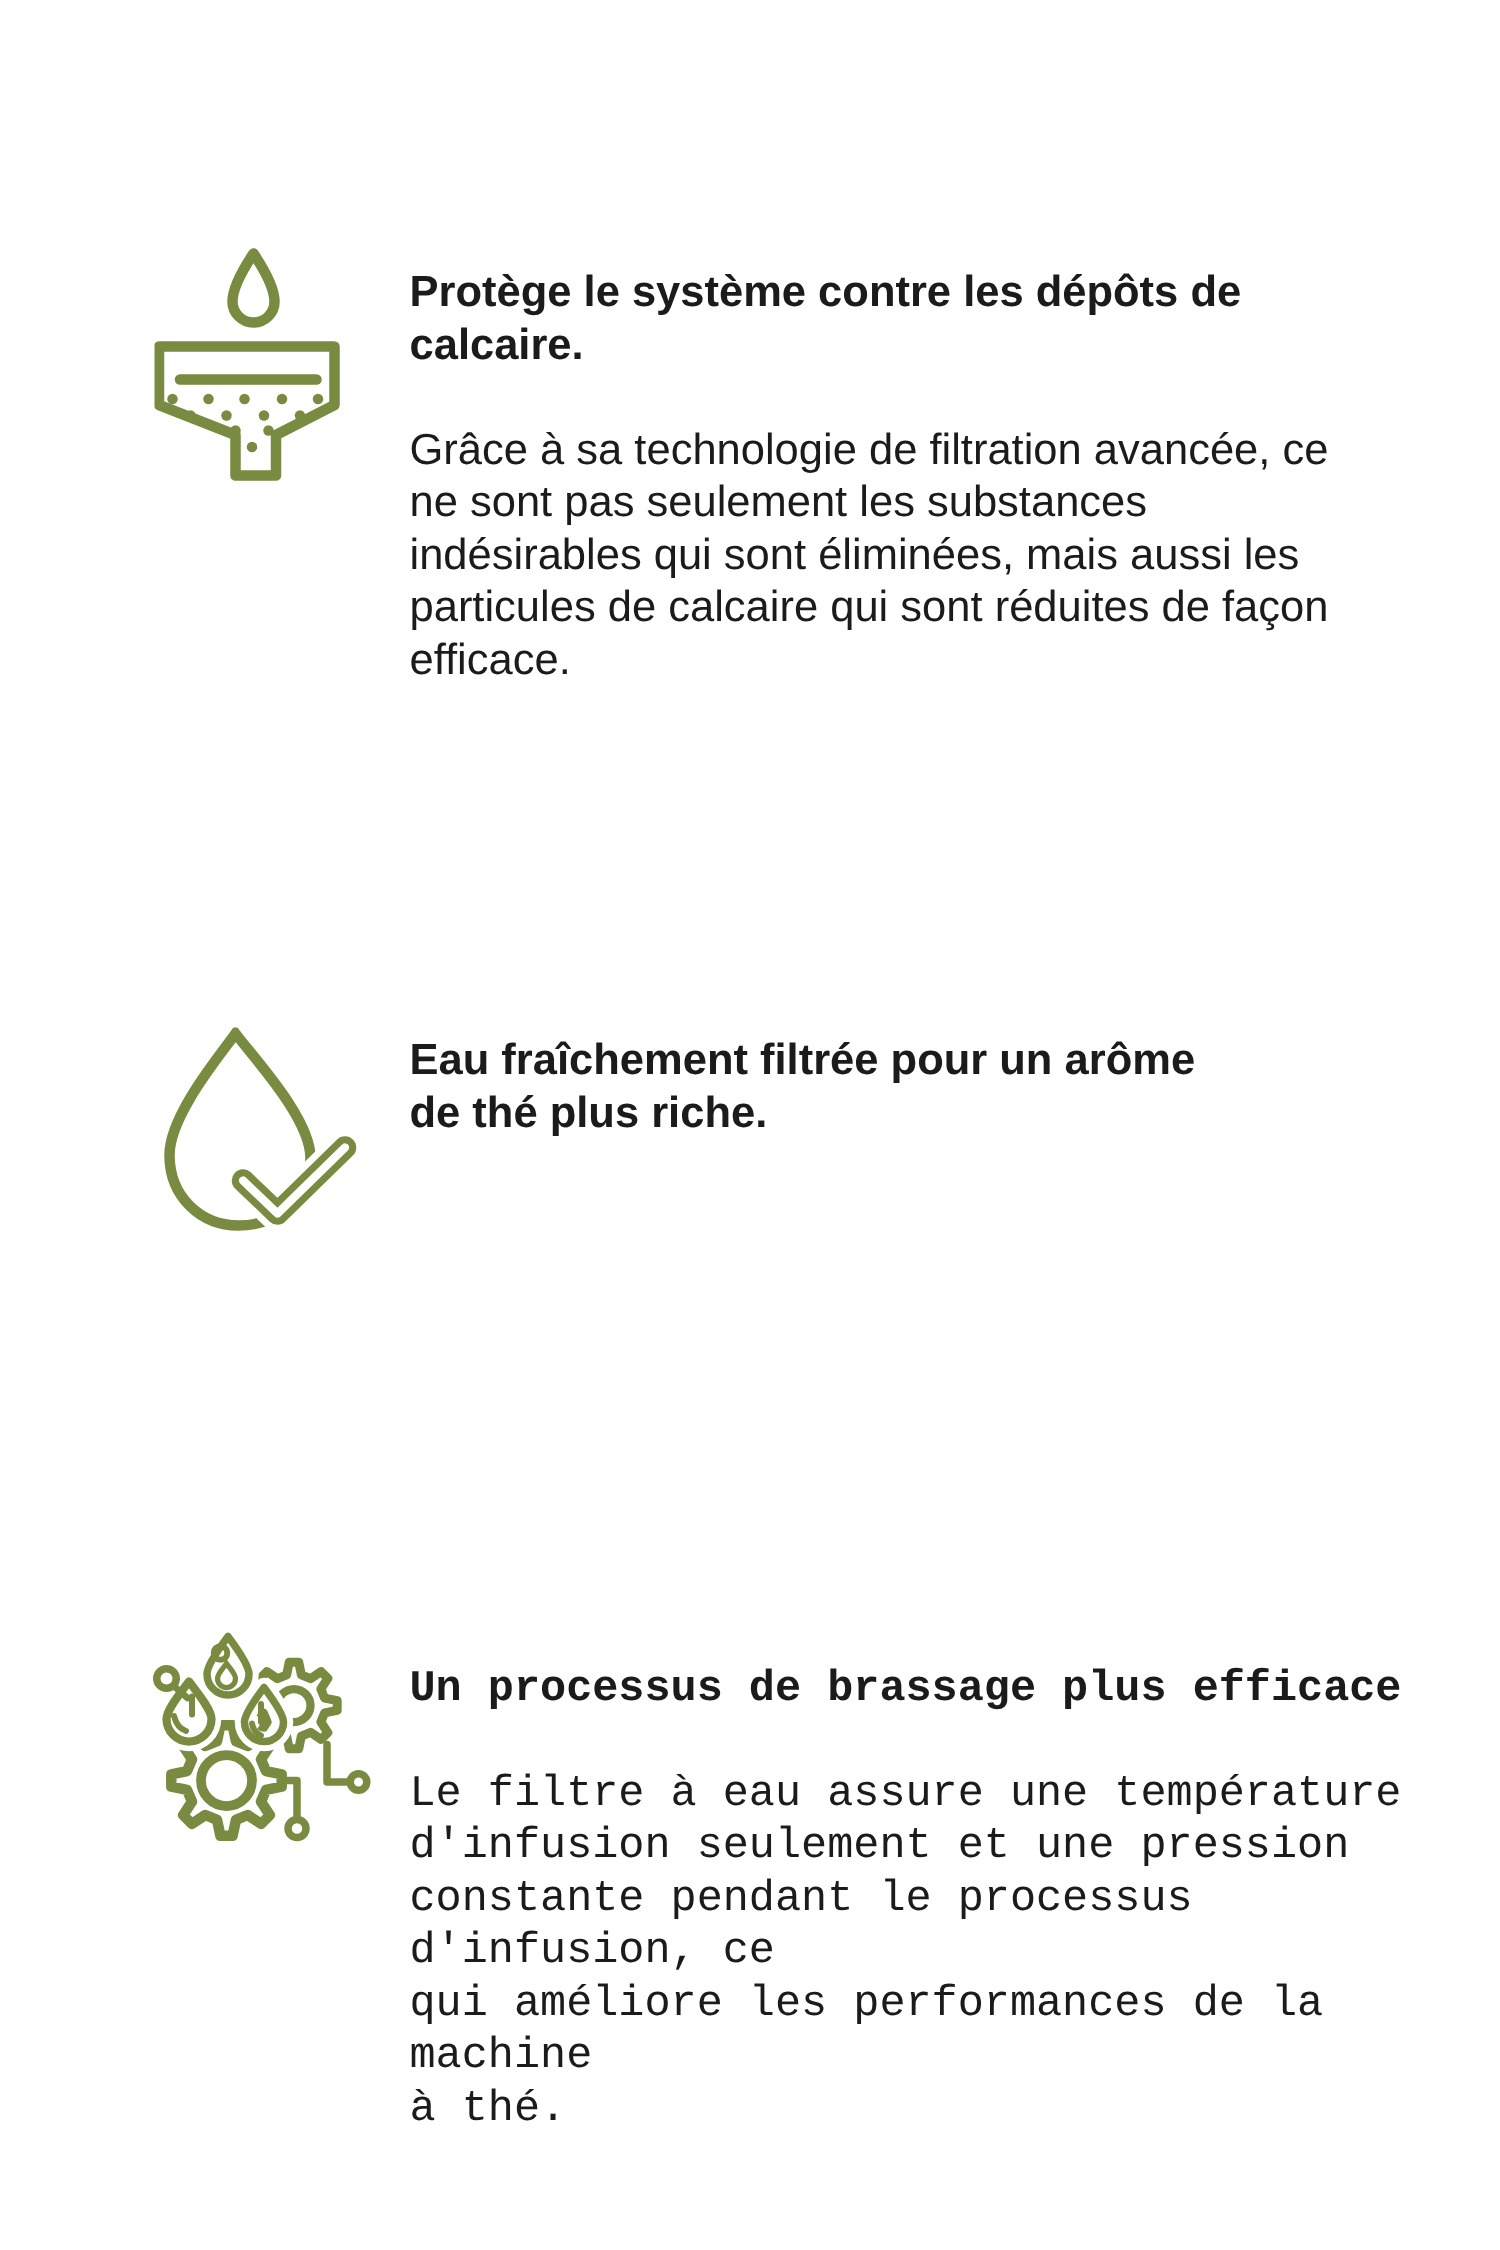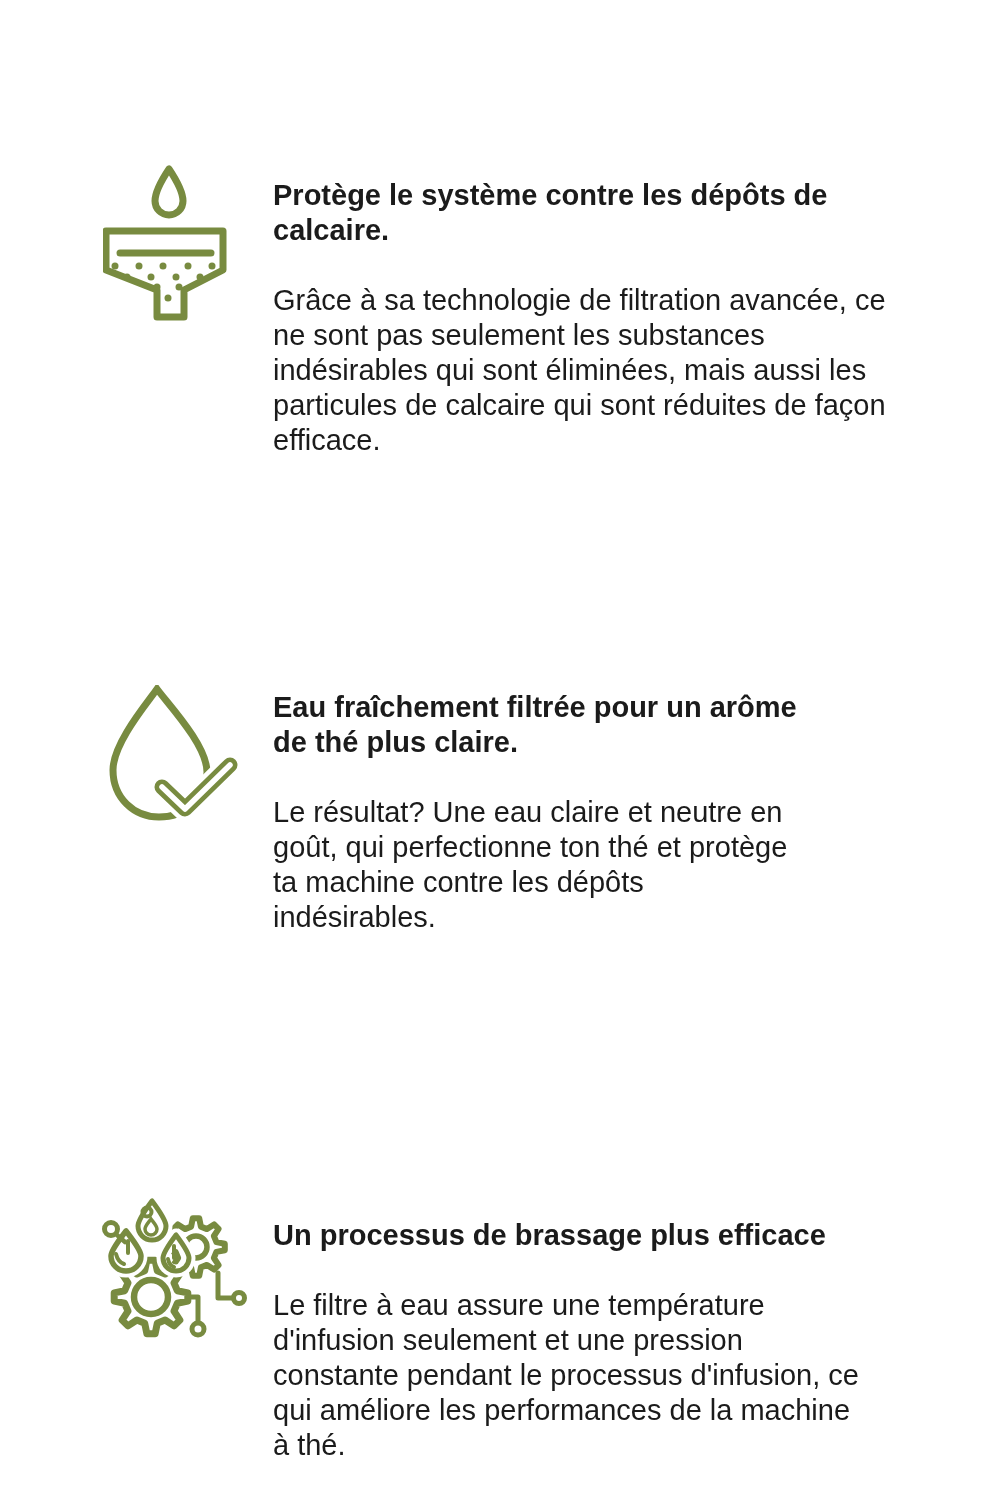--- a/index.html
+++ b/index.html
@@ -17,21 +17,21 @@
     background:var(--bg);
     overflow:hidden;
   }
   .feature{
     position:absolute;
     left:0;
     width:1000px;
   }
   .feature.s1{top:143px;}
   .feature.s2{top:655px;}
-  .feature.s3{top:1183px;}
+  .feature.s3{top:1073px;font-family:Liberation Mono, monospace;}
   .icon-box{
     position:absolute;
     color:var(--accent);
   }
   .s1 .icon-box{left:103px;top:20px;width:125px;height:170px;}
   .s2 .icon-box{left:108px;top:30px;width:130px;height:140px;}
   .s3 .icon-box{left:95px;top:12px;width:160px;height:160px;}
   .icon-box svg{display:block;width:100%;height:100%;}
   .text-col{
     margin-left:273px;
@@ -91,25 +91,21 @@
     <div class="icon-box">
       <svg viewBox="0 0 130 140" fill="none" aria-hidden="true">
         <path d="M49,4 C40,17 5,58 5,85 C5,113 26,132 51,132 C77,132 99,114 99,87 C99,60 60,19 49,4 Z" stroke="currentColor" stroke-width="7" stroke-linecap="round"></path>
         <path d="M54,102 L77,124 L122,80" stroke="#ffffff" stroke-width="24" stroke-linecap="round" stroke-linejoin="round"></path>
         <path d="M54,102 L77,124 L122,80" stroke="currentColor" stroke-width="15" stroke-linecap="round" stroke-linejoin="round"></path>
         <path d="M54,102 L77,124 L122,80" stroke="#ffffff" stroke-width="5.5" stroke-linecap="round" stroke-linejoin="round"></path>
       </svg>
     </div>
     <div class="text-col">
       <div class="heading">Eau fraîchement filtrée pour un arôme
-de thé plus claire.</div>
-      <p class="para">Le résultat? Une eau claire et neutre en
-goût, qui perfectionne ton thé et protège
-ta machine contre les dépôts
-indésirables.</p>
+de thé plus riche.</div>
     </div>
   </section>
 
   <section class="feature s3">
     <div class="icon-box">
       <svg viewBox="0 0 160 160" fill="none" stroke="currentColor" aria-hidden="true">
 
         <path stroke-width="7" stroke-linejoin="round" d="M49.7,75.7L51.9,65.2L60.1,65.2L62.3,75.7L70.1,79.0L79.1,73.1L84.9,78.9L79.0,87.9L82.3,95.7L92.8,97.9L92.8,106.1L82.3,108.3L79.0,116.1L84.9,125.1L79.1,130.9L70.1,125.0L62.3,128.3L60.1,138.8L51.9,138.8L49.7,128.3L41.9,125.0L32.9,130.9L27.1,125.1L33.0,116.1L29.7,108.3L19.2,106.1L19.2,97.9L29.7,95.7L33.0,87.9L27.1,78.9L32.9,73.1L41.9,79.0Z"></path>
         <circle cx="56" cy="102" r="17" stroke-width="6.5"></circle>
         <path stroke-width="6" stroke-linejoin="round" d="M96.1,31.6L97.8,23.2L104.2,23.2L105.9,31.6L112.0,34.1L119.1,29.4L123.6,33.9L118.9,41.0L121.4,47.1L129.8,48.8L129.8,55.2L121.4,56.9L118.9,63.0L123.6,70.1L119.1,74.6L112.0,69.9L105.9,72.4L104.2,80.8L97.8,80.8L96.1,72.4L90.0,69.9L82.9,74.6L78.4,70.1L83.1,63.0L80.6,56.9L72.2,55.2L72.2,48.8L80.6,47.1L83.1,41.0L78.4,33.9L82.9,29.4L90.0,34.1Z"></path>

